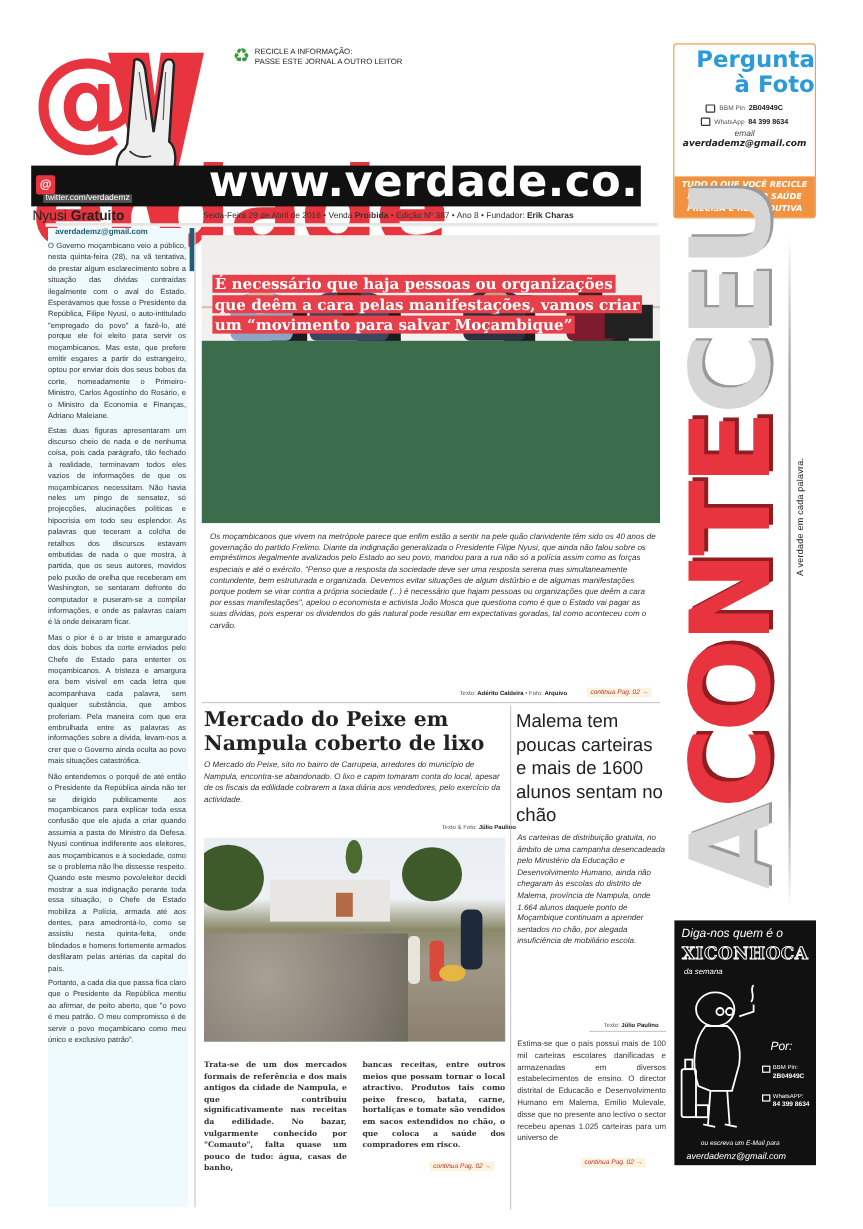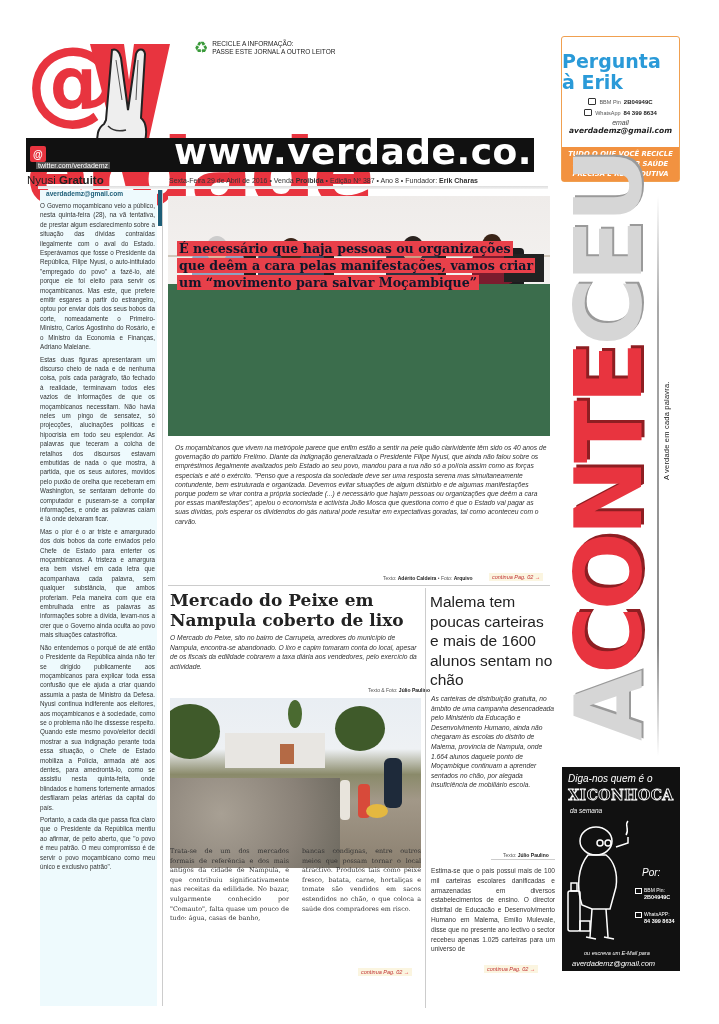--- a/index.html
+++ b/index.html
@@ -19,41 +19,41 @@
   .tw-badge { position: absolute; left: 6px; top: 118px; width: 16px; height: 16px; background: #e8343f; border-radius: 2px; color: #fff; font-size: 10px; font-weight: bold; display: flex; align-items: center; justify-content: center; }
   .tw-text { position: absolute; left: 12px; top: 134px; font-size: 7px; color: #fff; background: #555; padding: 0 2px; }
   .gratuito { position: absolute; left: 3px; top: 146px; font-size: 11.5px; color: #222; }
   .gratuito b { font-weight: bold; }
   .dateline { position: absolute; left: 145px; top: 149px; font-size: 7px; color: #333; white-space: nowrap; }
   .dateline b { font-weight: bold; }
   .rule-top { position: absolute; left: 38px; top: 186px; width: 510px; height: 3px; background: linear-gradient(#ddd,#f4f4f4); }
 
   
   .tina { position: absolute; left: 561px; top: 36px; width: 119px; height: 146px; border: 1px solid #f0a050; border-radius: 3px; background: #fff; }
-  .tina-title { text-align: left; color: #2a9ad8; font-family: "DejaVu Sans", sans-serif; font-weight: bold; font-size: 19px; line-height: 21px; margin-top: 14px; }
+  .tina-title { text-align: right; color: #2a9ad8; font-family: "DejaVu Sans", sans-serif; font-weight: bold; font-size: 19px; line-height: 21px; margin-top: 3px; }
   .tina-line { display: flex; align-items: center; justify-content: center; gap: 3px; font-size: 5.5px; color: #555; margin-top: 5px; }
   .tina-line b { color: #222; font-size: 6px; }
   .mini-icon { width: 8px; height: 7px; border: 1px solid #333; border-radius: 1px; display: inline-block; }
   .tina-email-label { text-align: center; font-style: italic; font-size: 7px; color: #444; margin-top: 3px; }
   .tina-email { text-align: center; font-style: italic; font-weight: bold; font-size: 7.5px; color: #222; font-family: "DejaVu Sans", sans-serif; }
   .tina-band { position: absolute; left: 0; bottom: 0; width: 100%; height: 34px; background: #f29240; color: #fff; text-align: center; font-style: italic; font-weight: bold; font-size: 6.8px; line-height: 10px; padding-top: 2px; font-family: "DejaVu Sans", sans-serif; }
 
   
   .editorial { position: absolute; left: 40px; top: 190px; width: 117px; height: 816px; background: #eefafd; }
   .ed-title { font-family: "DejaVu Sans", sans-serif; font-weight: bold; font-size: 23px; color: #1d5e78; padding-left: 4px; line-height: 26px; margin-top: 2px; }
   .ed-bar { position: absolute; right: -5px; top: 0; width: 4px; height: 36px; background: #1d5e78; }
   .ed-email { font-size: 6.6px; color: #1d5e78; font-weight: bold; padding-left: 6px; }
   .ed-headline { font-family: "DejaVu Serif", serif; font-weight: bold; font-size: 16.5px; line-height: 20px; text-align: center; color: #222; margin-top: 5px; }
   .ed-body { font-size: 6.3px; line-height: 9.4px; color: #333; text-align: justify; padding: 4px 2px 0 0; }
   .ed-body p { margin-bottom: 3px; }
   .col-div { position: absolute; left: 162px; top: 190px; width: 1px; height: 816px; background: #ccc; }
 
   
   .lead-photo { position: absolute; left: 168px; top: 196px; width: 382px; height: 240px; background: linear-gradient(#efecea 0%, #f5f3f1 45%, #ecebe6 52%); overflow: hidden; }
-  .lead-headline { position: absolute; left: 9px; top: 32px; width: 360px; font-family: "DejaVu Serif", serif; font-weight: bold; font-size: 12.6px; line-height: 17px; color: #0f172a; margin-top: 12px; }
+  .lead-headline { position: absolute; left: 9px; top: 32px; width: 360px; font-family: "DejaVu Serif", serif; font-weight: bold; font-size: 12.6px; line-height: 17px; color: #ffffff; }
   .lead-headline span { background: #e8404a; box-decoration-break: clone; -webkit-box-decoration-break: clone; padding: 0 2px; }
   .table-cloth { position: absolute; left: 0; top: 88px; width: 100%; height: 152px; background: #3b6d4c; }
   .wall-line { position: absolute; left: 0; top: 59px; width: 100%; height: 2px; background: #cfc7bb; }
   .person { position: absolute; bottom: 152px; border-radius: 40% 40% 6px 6px; }
   .head { position: absolute; border-radius: 50%; }
   .chair { position: absolute; background: #1d1d1f; border-radius: 4px 4px 0 0; }
   .lead-caption { position: absolute; left: 175px; top: 443px; width: 372px; font-style: italic; font-size: 6.7px; line-height: 9.2px; color: #333; }
   .credit { position: absolute; font-size: 5px; color: #555; white-space: nowrap; }
   .credit b { color: #222; }
   .continua { position: absolute; font-style: italic; font-size: 5.5px; color: #c03030; background: #fbf5e0; padding: 1px 3px; white-space: nowrap; }
@@ -61,21 +61,21 @@
   .h-rule { position: absolute; height: 1px; background: #ccc; }
 
   
   .merc-headline { position: absolute; left: 170px; top: 590px; width: 250px; font-family: "DejaVu Serif", serif; font-weight: bold; font-size: 17px; line-height: 20px; color: #222; }
   .merc-lede { position: absolute; left: 170px; top: 633px; width: 250px; font-style: italic; font-size: 6.7px; line-height: 9.6px; color: #333; }
   .merc-photo { position: absolute; left: 170px; top: 698px; width: 251px; height: 170px; background: linear-gradient(#e9eef3 0%, #eef1f4 30%, #8a8a6a 45%, #a29888 60%, #8b8070 100%); overflow: hidden; }
   .tree { position: absolute; border-radius: 50%; background: #3f5a2a; }
   .building { position: absolute; left: 55px; top: 35px; width: 100px; height: 35px; background: #e8e6e2; }
   .building-door { position: absolute; left: 110px; top: 46px; width: 14px; height: 20px; background: #b46a45; }
   .trash { position: absolute; left: 0; top: 80px; width: 170px; height: 90px; background: radial-gradient(circle at 30% 40%, #a8a094 0%, #8a8278 60%, #6e6a60 100%); }
-  .merc-body { position: absolute; top: 847px; width: 119px; font-family: "DejaVu Serif", serif; font-size: 6.4px; line-height: 9.6px; color: #333; text-align: justify; }
+  .merc-body { position: absolute; top: 883px; width: 119px; font-family: "DejaVu Serif", serif; font-size: 6.4px; line-height: 9.6px; color: #333; text-align: justify; font-weight: bold; }
 
   
   .mal-div { position: absolute; left: 425px; top: 588px; width: 1px; height: 420px; background: #ccc; }
   .mal-headline { position: absolute; left: 430px; top: 592px; width: 125px; font-family: Liberation Sans, sans-serif; font-size: 15.5px; line-height: 19.5px; color: #222; font-weight: 500; }
   .mal-lede { position: absolute; left: 431px; top: 694px; width: 125px; font-style: italic; font-size: 6.7px; line-height: 9.6px; color: #333; }
   .mal-body { position: absolute; left: 431px; top: 866px; width: 124px; font-size: 6.6px; line-height: 9.8px; color: #333; text-align: justify; }
 
   
   .acont { position: absolute; left: 560px; top: 196px; width: 112px; height: 570px; }
   .acont-word { position: absolute; left: -210px; top: 245px; width: 520px; height: 80px; transform: rotate(-90deg); transform-origin: center; font-family: "DejaVu Sans", sans-serif; font-weight: 900; font-size: 92px; line-height: 80px; letter-spacing: -4px; white-space: nowrap; }
@@ -130,21 +130,21 @@
     <span>Ano 8</span>
     <span>•</span>
     <span>Fundador:</span> <b>Erik Charas</b>
   </div>
 </div>
 <div class="rule-top"></div>
 
 <div class="tina">
   <div class="tina-title">
     <div>Pergunta</div>
-    <div>à Erik</div>
+    <div>à Foto</div>
   </div>
   <div class="tina-line">
     <span class="mini-icon"></span>
     <span>BBM Pin</span>
     <b>2B04949C</b>
   </div>
   <div class="tina-line" style="margin-top:4px">
     <span class="mini-icon"></span>
     <span>WhatsApp</span>
     <b>84 399 8634</b>
@@ -205,21 +205,21 @@
   <div class="tree" style="left:118px;top:2px;width:14px;height:28px;background:#4a6a30"></div>
   <div class="building"></div>
   <div class="building-door"></div>
   <div class="trash"></div>
   <div style="position:absolute;left:170px;top:82px;width:10px;height:40px;background:#e8e4dc;border-radius:4px"></div>
   <div style="position:absolute;left:188px;top:86px;width:12px;height:34px;background:#d84a3a;border-radius:4px"></div>
   <div style="position:absolute;left:214px;top:60px;width:18px;height:50px;background:#1e2a3a;border-radius:6px"></div>
   <div style="position:absolute;left:196px;top:106px;width:22px;height:14px;background:#e4b840;border-radius:50%"></div>
 </div>
 <div class="merc-body" style="left:170px">Trata-se de um dos mercados formais de referência e dos mais antigos da cidade de Nampula, e que contribuiu significativamente nas receitas da edilidade. No bazar, vulgarmente conhecido por "Comauto", falta quase um pouco de tudo: água, casas de banho,</div>
-<div class="merc-body" style="left:302px">bancas condignas, entre outros meios que possam tornar o local atractivo. Produtos tais como peixe fresco, batata, carne, hortaliças e tomate são vendidos em sacos estendidos no chão, o que coloca a saúde dos compradores em risco.</div>
+<div class="merc-body" style="left:302px">bancas receitas, entre outros meios que possam tornar o local atractivo. Produtos tais como peixe fresco, batata, carne, hortaliças e tomate são vendidos em sacos estendidos no chão, o que coloca a saúde dos compradores em risco.</div>
 <div class="continua" style="left:358px;top:968px"><span>continua Pag. 02</span> <span class="arrow">→</span></div>
 
 <div class="mal-div"></div>
 <div class="mal-headline">Malema tem poucas carteiras e mais de 1600 alunos sentam no chão</div>
 <div class="mal-lede">As carteiras de distribuição gratuita, no âmbito de uma campanha desencadeada pelo Ministério da Educação e Desenvolvimento Humano, ainda não chegaram às escolas do distrito de Malema, província de Nampula, onde 1.664 alunos daquele ponto de Moçambique continuam a aprender sentados no chão, por alegada insuficiência de mobiliário escola.</div>
 <div class="credit" style="left:503px;top:852px"><span>Texto:</span> <b>Júlio Paulino</b></div>
 <div class="h-rule" style="left:491px;top:859px;width:64px"></div>
 <div class="mal-body">Estima-se que o país possui mais de 100 mil carteiras escolares danificadas e armazenadas em diversos estabelecimentos de ensino. O director distrital de Educacão e Desenvolvimento Humano em Malema, Emílio Mulevale, disse que no presente ano lectivo o sector recebeu apenas 1.025 carteiras para um universo de</div>
 <div class="continua" style="left:484px;top:965px"><span>continua Pag. 02</span> <span class="arrow">→</span></div>
 

